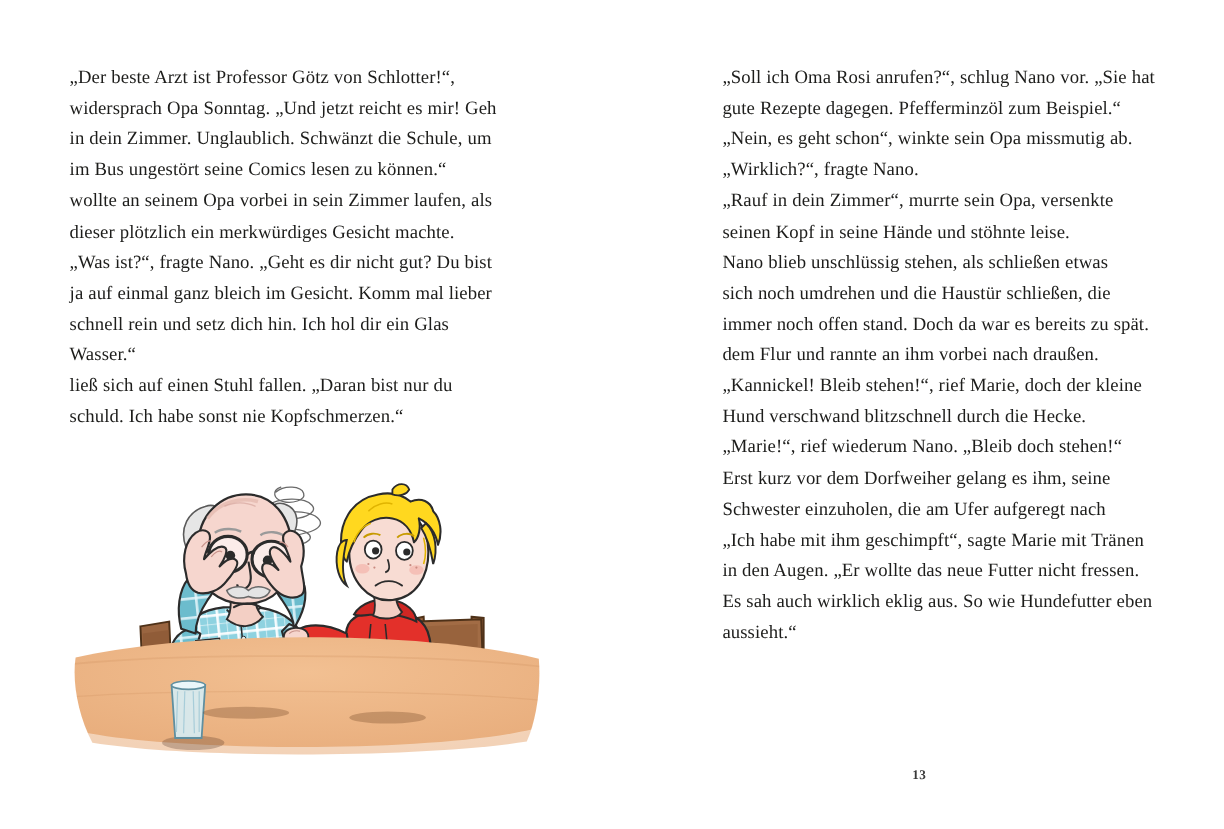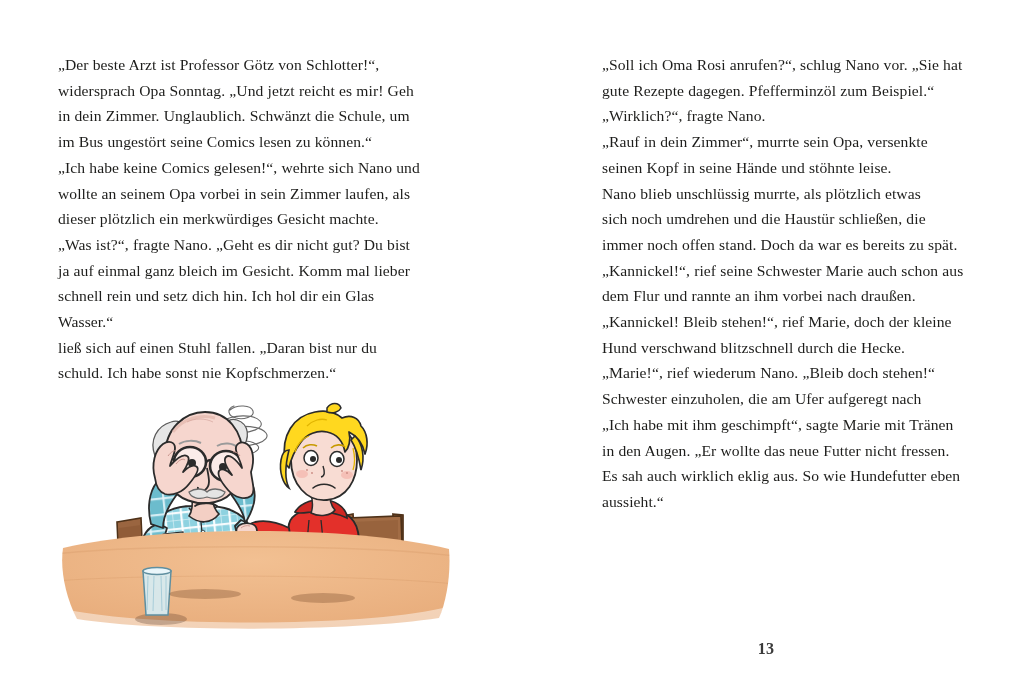--- a/index.html
+++ b/index.html
@@ -33,21 +33,21 @@
   .line {
     white-space: pre;
     display: block;
   }
   .page-number {
     position: absolute;
     left: 570px;
     width: 392px;
     top: 640px;
     text-align: center;
-    font-size: 16px;
+    font-size: 11px;
     font-weight: bold;
     color: #3a3a3a;
     letter-spacing: 0.02em;
   }
   .illustration {
     position: absolute;
     left: 55px;
     top: 396px;
     width: 400px;
     height: 248px;
@@ -57,45 +57,45 @@
 </head>
 <body>
 
 <div class="page">
 
   <div class="column col-left">
     <span class="line">„Der beste Arzt ist Professor Götz von Schlotter!“,</span>
     <span class="line">widersprach Opa Sonntag. „Und jetzt reicht es mir! Geh</span>
     <span class="line">in dein Zimmer. Unglaublich. Schwänzt die Schule, um</span>
     <span class="line">im Bus ungestört seine Comics lesen zu können.“</span>
-    <span class="line">„Ich habe keine Comics gelesen!“, wehrte sich Nano und</span>
     <span class="line">wollte an seinem Opa vorbei in sein Zimmer laufen, als</span>
     <span class="line">dieser plötzlich ein merkwürdiges Gesicht machte.</span>
     <span class="line">„Was ist?“, fragte Nano. „Geht es dir nicht gut? Du bist</span>
     <span class="line">ja auf einmal ganz bleich im Gesicht. Komm mal lieber</span>
     <span class="line">schnell rein und setz dich hin. Ich hol dir ein Glas</span>
     <span class="line">Wasser.“</span>
     <span class="line">ließ sich auf einen Stuhl fallen. „Daran bist nur du</span>
     <span class="line">schuld. Ich habe sonst nie Kopfschmerzen.“</span>
   </div>
 
   <div class="column col-right">
     <span class="line">„Soll ich Oma Rosi anrufen?“, schlug Nano vor. „Sie hat</span>
     <span class="line">gute Rezepte dagegen. Pfefferminzöl zum Beispiel.“</span>
+    <span class="line">„Nein, es geht schon“, winkte sein Opa missmutig ab.</span>
     <span class="line">„Wirklich?“, fragte Nano.</span>
     <span class="line">„Rauf in dein Zimmer“, murrte sein Opa, versenkte</span>
     <span class="line">seinen Kopf in seine Hände und stöhnte leise.</span>
-    <span class="line">Nano blieb unschlüssig murrte, als plötzlich etwas</span>
+    <span class="line">Nano blieb unschlüssig stehen, als schließen etwas</span>
     <span class="line">sich noch umdrehen und die Haustür schließen, die</span>
     <span class="line">immer noch offen stand. Doch da war es bereits zu spät.</span>
-    <span class="line">„Kannickel!“, rief seine Schwester Marie auch schon aus</span>
     <span class="line">dem Flur und rannte an ihm vorbei nach draußen.</span>
     <span class="line">„Kannickel! Bleib stehen!“, rief Marie, doch der kleine</span>
     <span class="line">Hund verschwand blitzschnell durch die Hecke.</span>
     <span class="line">„Marie!“, rief wiederum Nano. „Bleib doch stehen!“</span>
+    <span class="line">Erst kurz vor dem Dorfweiher gelang es ihm, seine</span>
     <span class="line">Schwester einzuholen, die am Ufer aufgeregt nach</span>
     <span class="line">„Ich habe mit ihm geschimpft“, sagte Marie mit Tränen</span>
     <span class="line">in den Augen. „Er wollte das neue Futter nicht fressen.</span>
     <span class="line">Es sah auch wirklich eklig aus. So wie Hundefutter eben</span>
     <span class="line">aussieht.“</span>
   </div>
 
   <div class="page-number">13</div>
 
   <div class="illustration">

